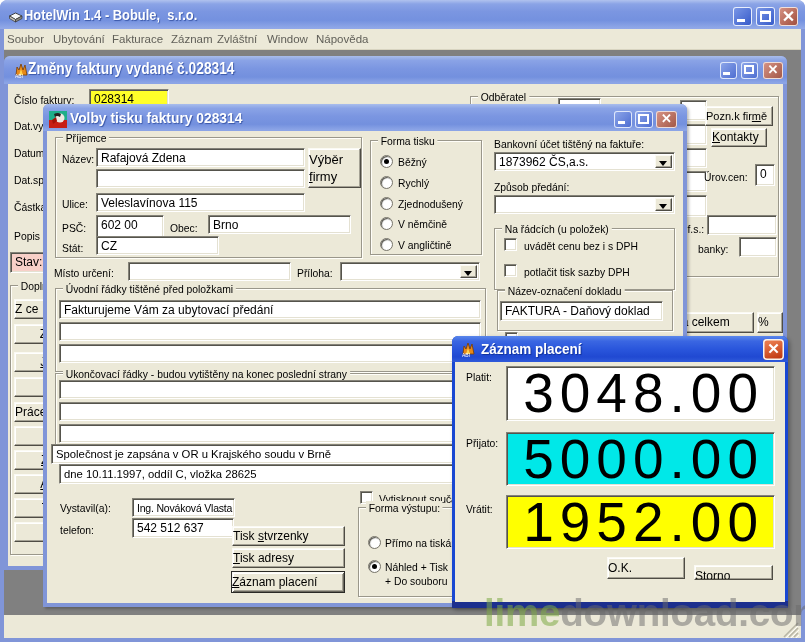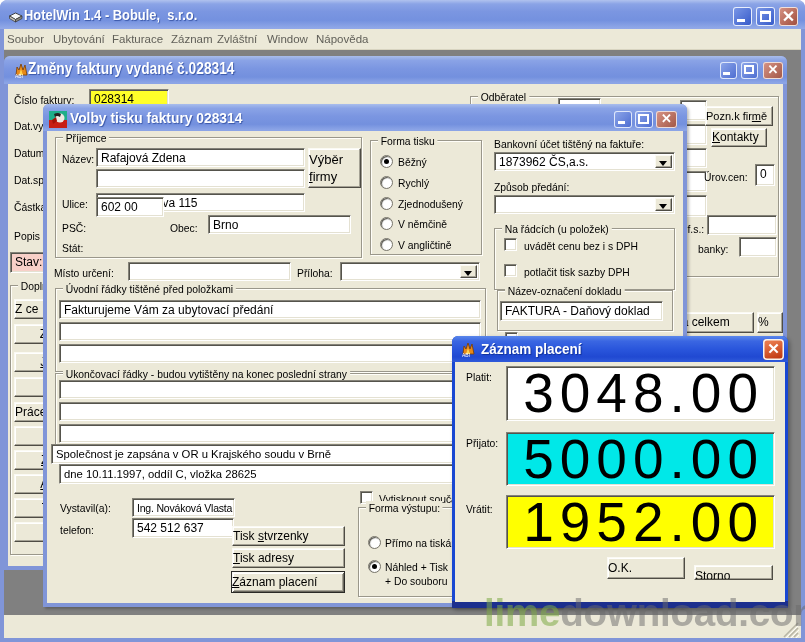--- a/index.html
+++ b/index.html
@@ -158,24 +158,25 @@
   <div class="fs" style="left:12px;top:33px;width:307px;height:121px">
       <div class="leg">Příjemce</div>
     </div>
   <div class="lbl" style="left:19px;top:48px">Název:</div>
   <div class="inp" style="left:53px;top:44px;width:209px;height:19px">Rafajová Zdena</div>
   <div class="inp" style="left:53px;top:65px;width:209px;height:19px"></div>
   <div class="btn" style="left:265px;top:44px;width:53px;height:40px;font-size:13px;line-height:17px;padding-top:2px">Výběr<br><u>f</u>irmy</div>
   <div class="lbl" style="left:19px;top:93px">Ulice:</div>
   <div class="inp" style="left:53px;top:89px;width:209px;height:19px">Veleslavínova 115</div>
   <div class="lbl" style="left:19px;top:117px">PSČ:</div>
-  <div class="inp" style="left:53px;top:93px;width:68px;height:20px">602 00</div>
+  <div class="inp" style="left:53px;top:111px;width:68px;height:30px">602 00</div>
   <div class="lbl" style="left:127px;top:117px">Obec:</div>
   <div class="inp" style="left:165px;top:111px;width:143px;height:19px">Brno</div>
   <div class="lbl" style="left:19px;top:137px">Stát:</div>
+  <div class="inp" style="left:53px;top:132px;width:123px;height:19px">CZ</div>
 
   <div class="lbl" style="left:11px;top:162px">Místo určení:</div>
   <div class="inp" style="left:85px;top:158px;width:163px;height:19px"></div>
   <div class="lbl" style="left:254px;top:162px">Příloha:</div>
   <div class="inp combo" style="left:297px;top:158px;width:140px;height:19px">
       <div class="ar"></div>
     </div>
 
   <div class="fs" style="left:327px;top:36px;width:112px;height:115px">
       <div class="leg">Forma tisku</div>

